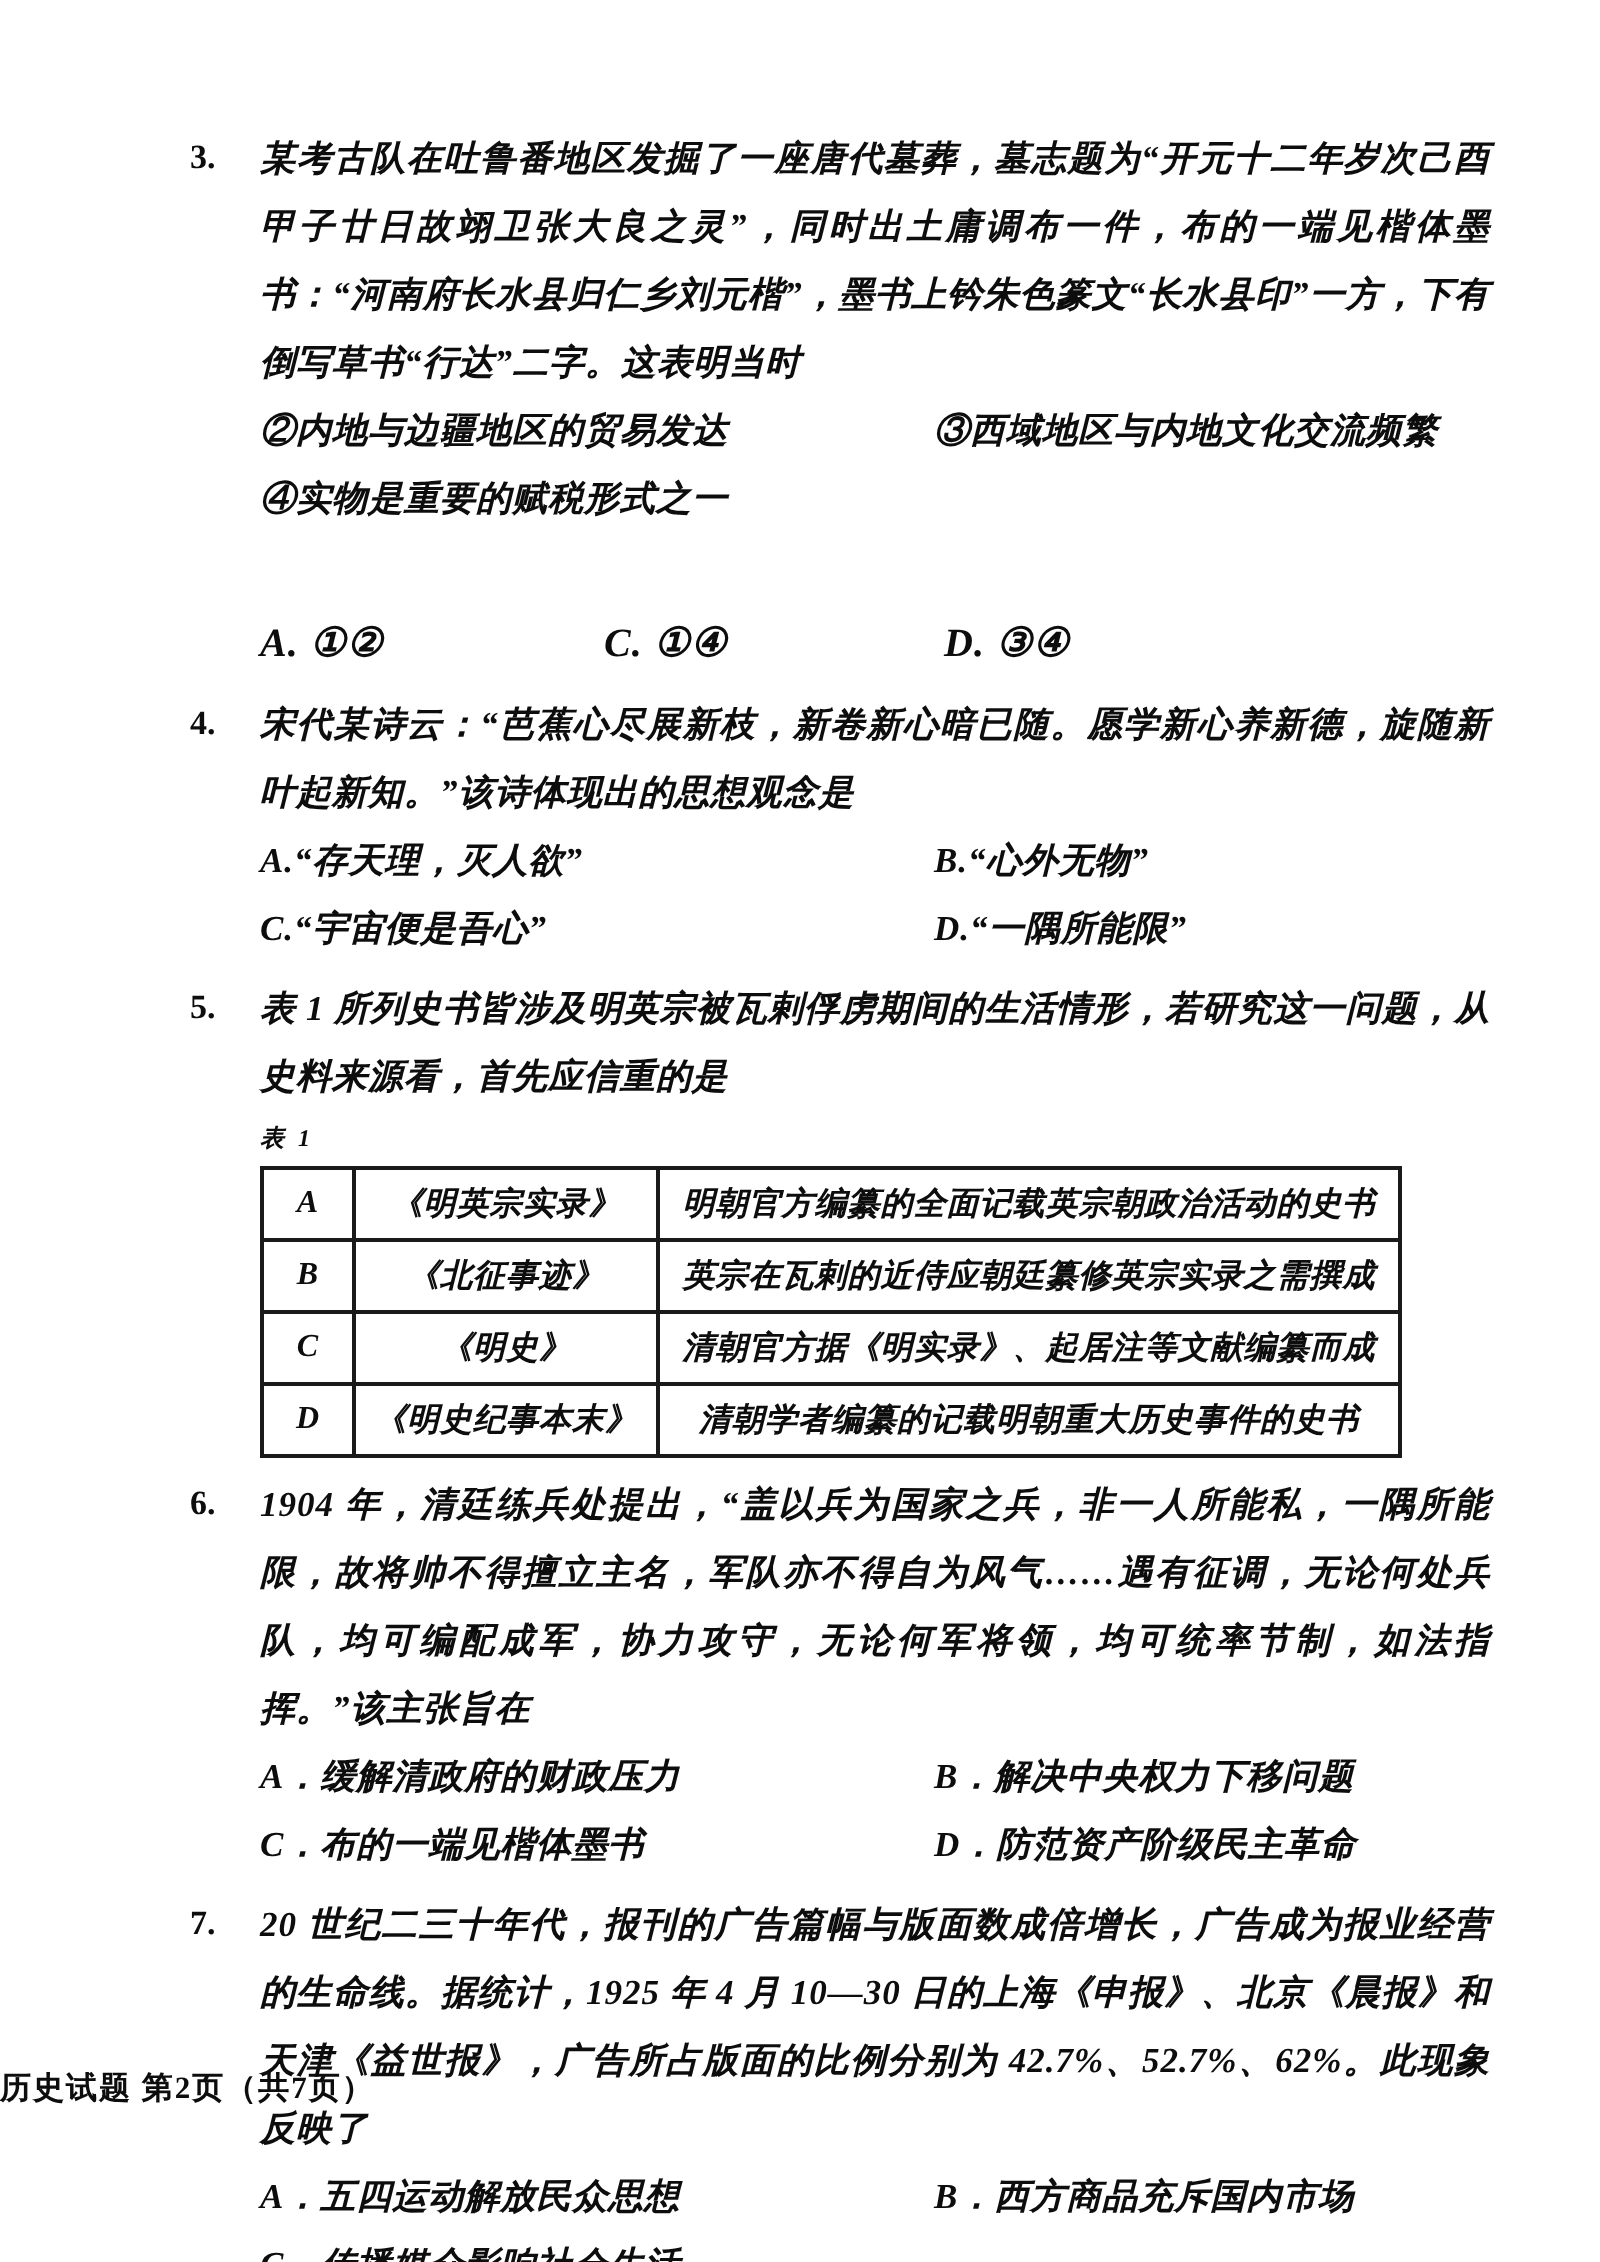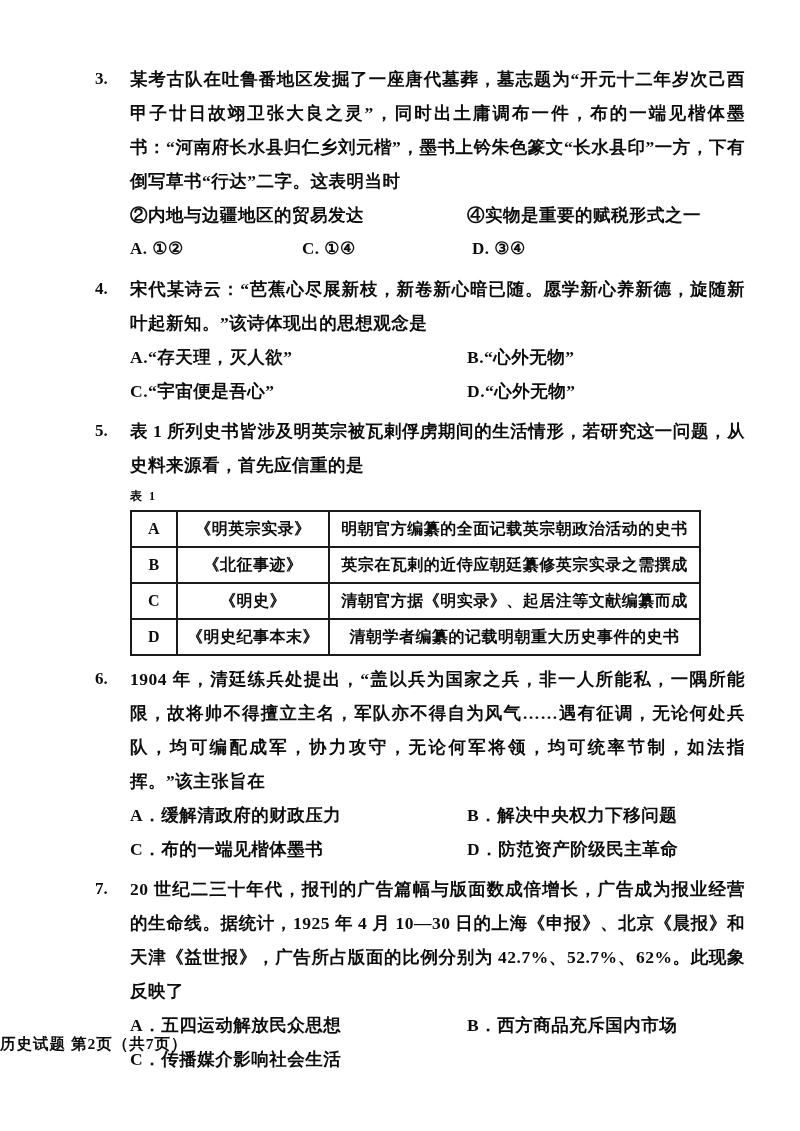--- a/index.html
+++ b/index.html
@@ -24,41 +24,43 @@
     margin-top: 6px;
   }
   .qnum {
     width: 35px;
     flex-shrink: 0;
     font-size: 17px;
     line-height: 34px;
   }
   .qbody {
     width: 615px;
+    font-style: italic;
   }
   .qtext {
     font-size: 17.5px;
     line-height: 34px;
     text-align: justify;
     text-justify: inter-character;
     letter-spacing: 0.5px;
   }
   .grid2 {
     display: grid;
     grid-template-columns: 337px 1fr;
     font-size: 17.5px;
     line-height: 34px;
     letter-spacing: 0.5px;
   }
   .grid4 {
     display: grid;
     grid-template-columns: 172px 170px 164px 1fr;
-    font-size: 17px;
+    font-size: 20px;
     line-height: 34px;
     letter-spacing: 0.5px;
+    margin-top: 39px;
   }
   .table-caption {
     width: 571px;
     text-align: left;
     font-size: 12px;
     line-height: 28px;
     letter-spacing: 2px;
   }
   table.qtable {
     width: 571px;
@@ -91,39 +93,40 @@
 <body>
 
 <div class="page">
 
   <div class="question">
     <div class="qnum">3.</div>
     <div class="qbody">
       <div class="qtext">某考古队在吐鲁番地区发掘了一座唐代墓葬，墓志题为“开元十二年岁次己酉甲子廿日故翊卫张大良之灵”，同时出土庸调布一件，布的一端见楷体墨书：“河南府长水县归仁乡刘元楷”，墨书上钤朱色篆文“长水县印”一方，下有倒写草书“行达”二字。这表明当时</div>
       <div class="grid2">
         <span>②内地与边疆地区的贸易发达</span>
+        <span>③西域地区与内地文化交流频繁</span>
         <span>④实物是重要的赋税形式之一</span>
       </div>
       <div class="grid4">
         <span>A. ①②</span>
         <span>C. ①④</span>
         <span>D. ③④</span>
       </div>
     </div>
   </div>
 
   <div class="question">
     <div class="qnum">4.</div>
     <div class="qbody">
       <div class="qtext">宋代某诗云：“芭蕉心尽展新枝，新卷新心暗已随。愿学新心养新德，旋随新叶起新知。”该诗体现出的思想观念是</div>
       <div class="grid2">
         <span>A.“存天理，灭人欲”</span>
         <span>B.“心外无物”</span>
         <span>C.“宇宙便是吾心”</span>
-        <span>D.“心外无物”</span>
+        <span>D.“一隅所能限”</span>
       </div>
     </div>
   </div>
 
   <div class="question">
     <div class="qnum">5.</div>
     <div class="qbody">
       <div class="qtext">表 1 所列史书皆涉及明英宗被瓦剌俘虏期间的生活情形，若研究这一问题，从史料来源看，首先应信重的是</div>
       <div class="table-caption">表 1</div>
       <table class="qtable">

